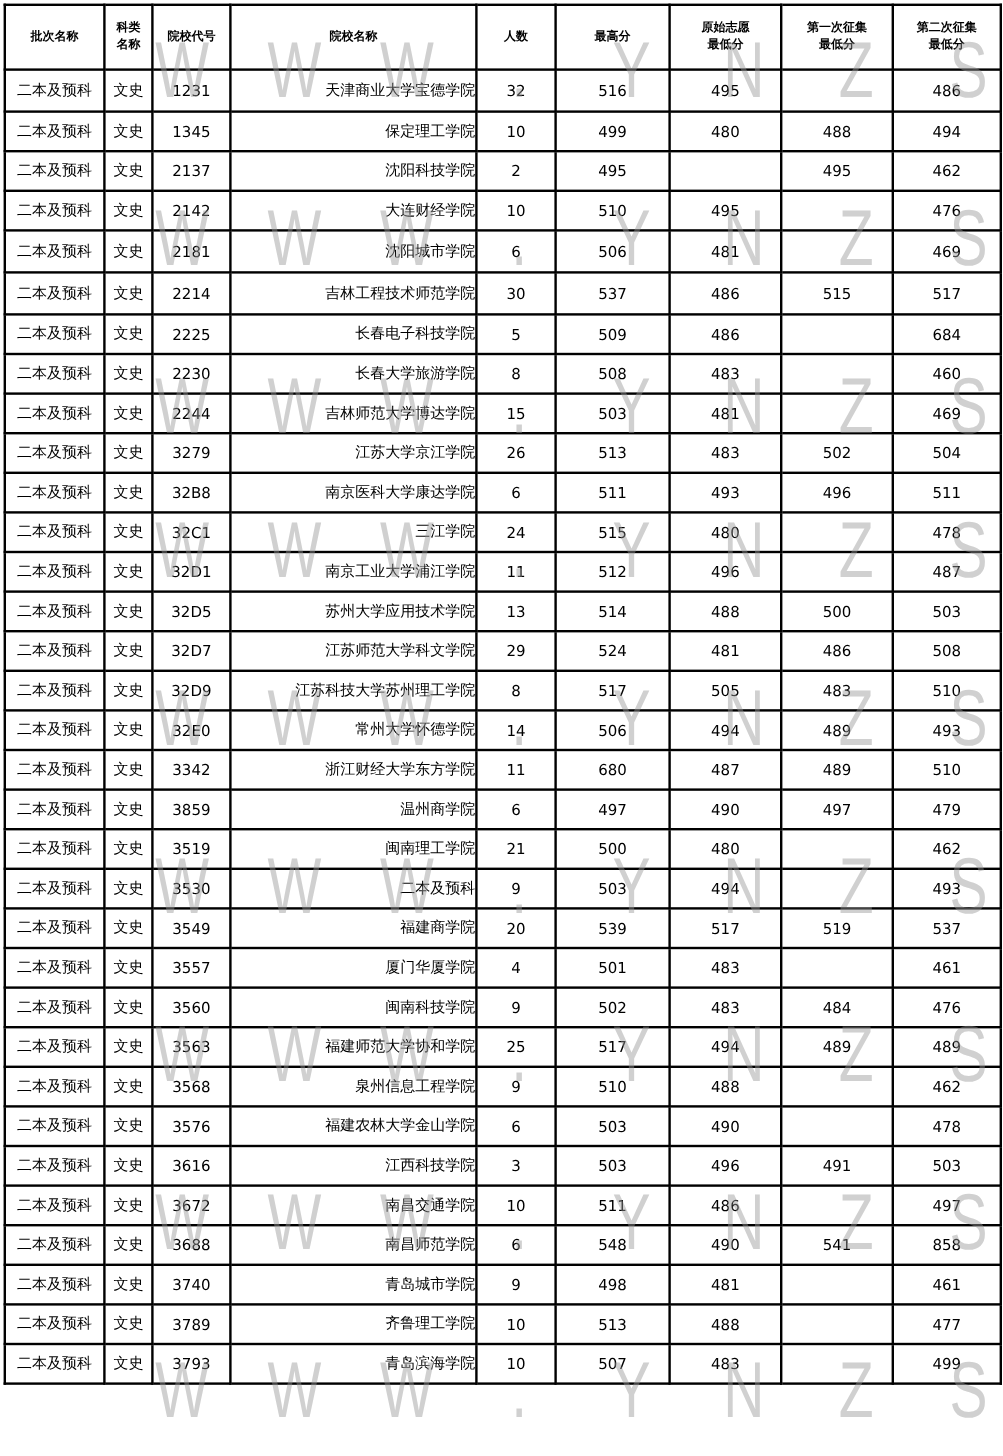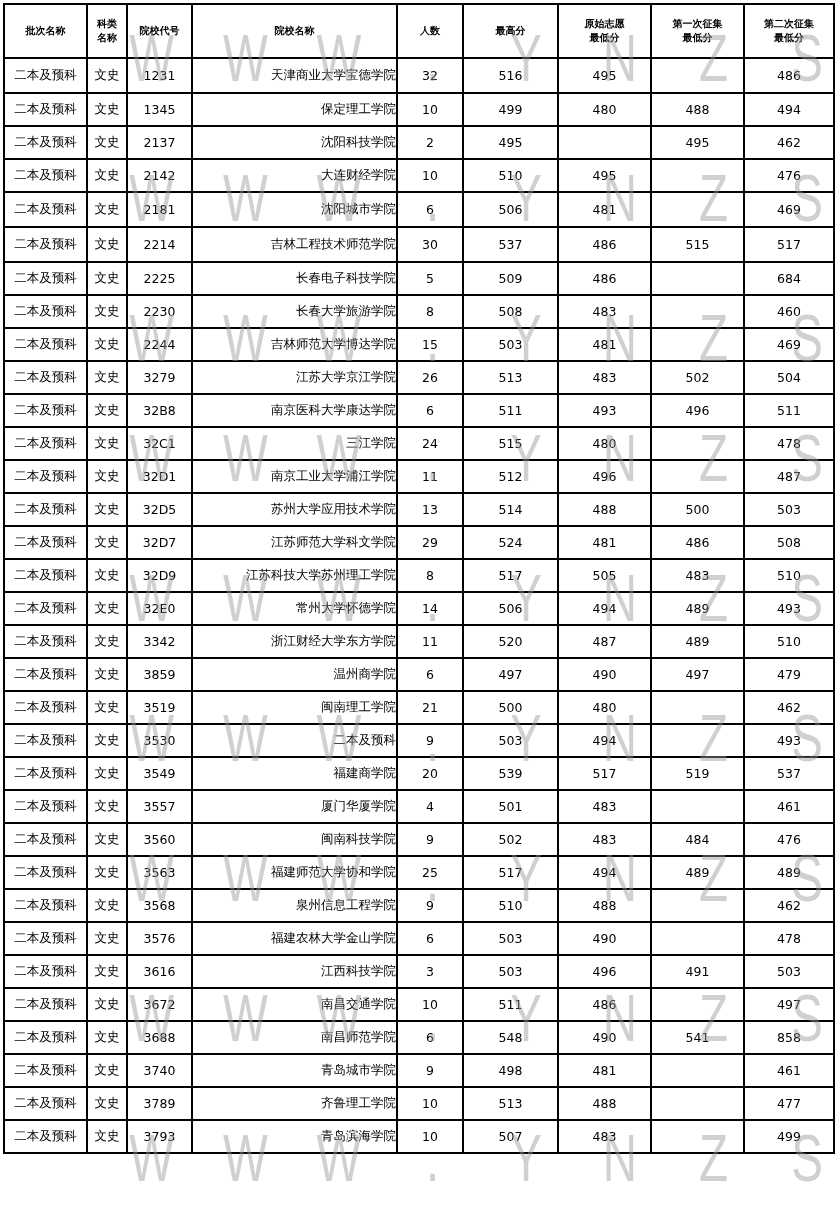--- a/index.html
+++ b/index.html
@@ -234,21 +234,21 @@
         <td>494</td>
         <td>489</td>
         <td>493</td>
       </tr>
       <tr>
         <td>二本及预科</td>
         <td>文史</td>
         <td>3342</td>
         <td class="name">浙江财经大学东方学院</td>
         <td>11</td>
-        <td>520</td>
+        <td>680</td>
         <td>487</td>
         <td>489</td>
         <td>510</td>
       </tr>
       <tr>
         <td>二本及预科</td>
         <td>文史</td>
         <td>3859</td>
         <td class="name">温州商学院</td>
         <td>6</td>

